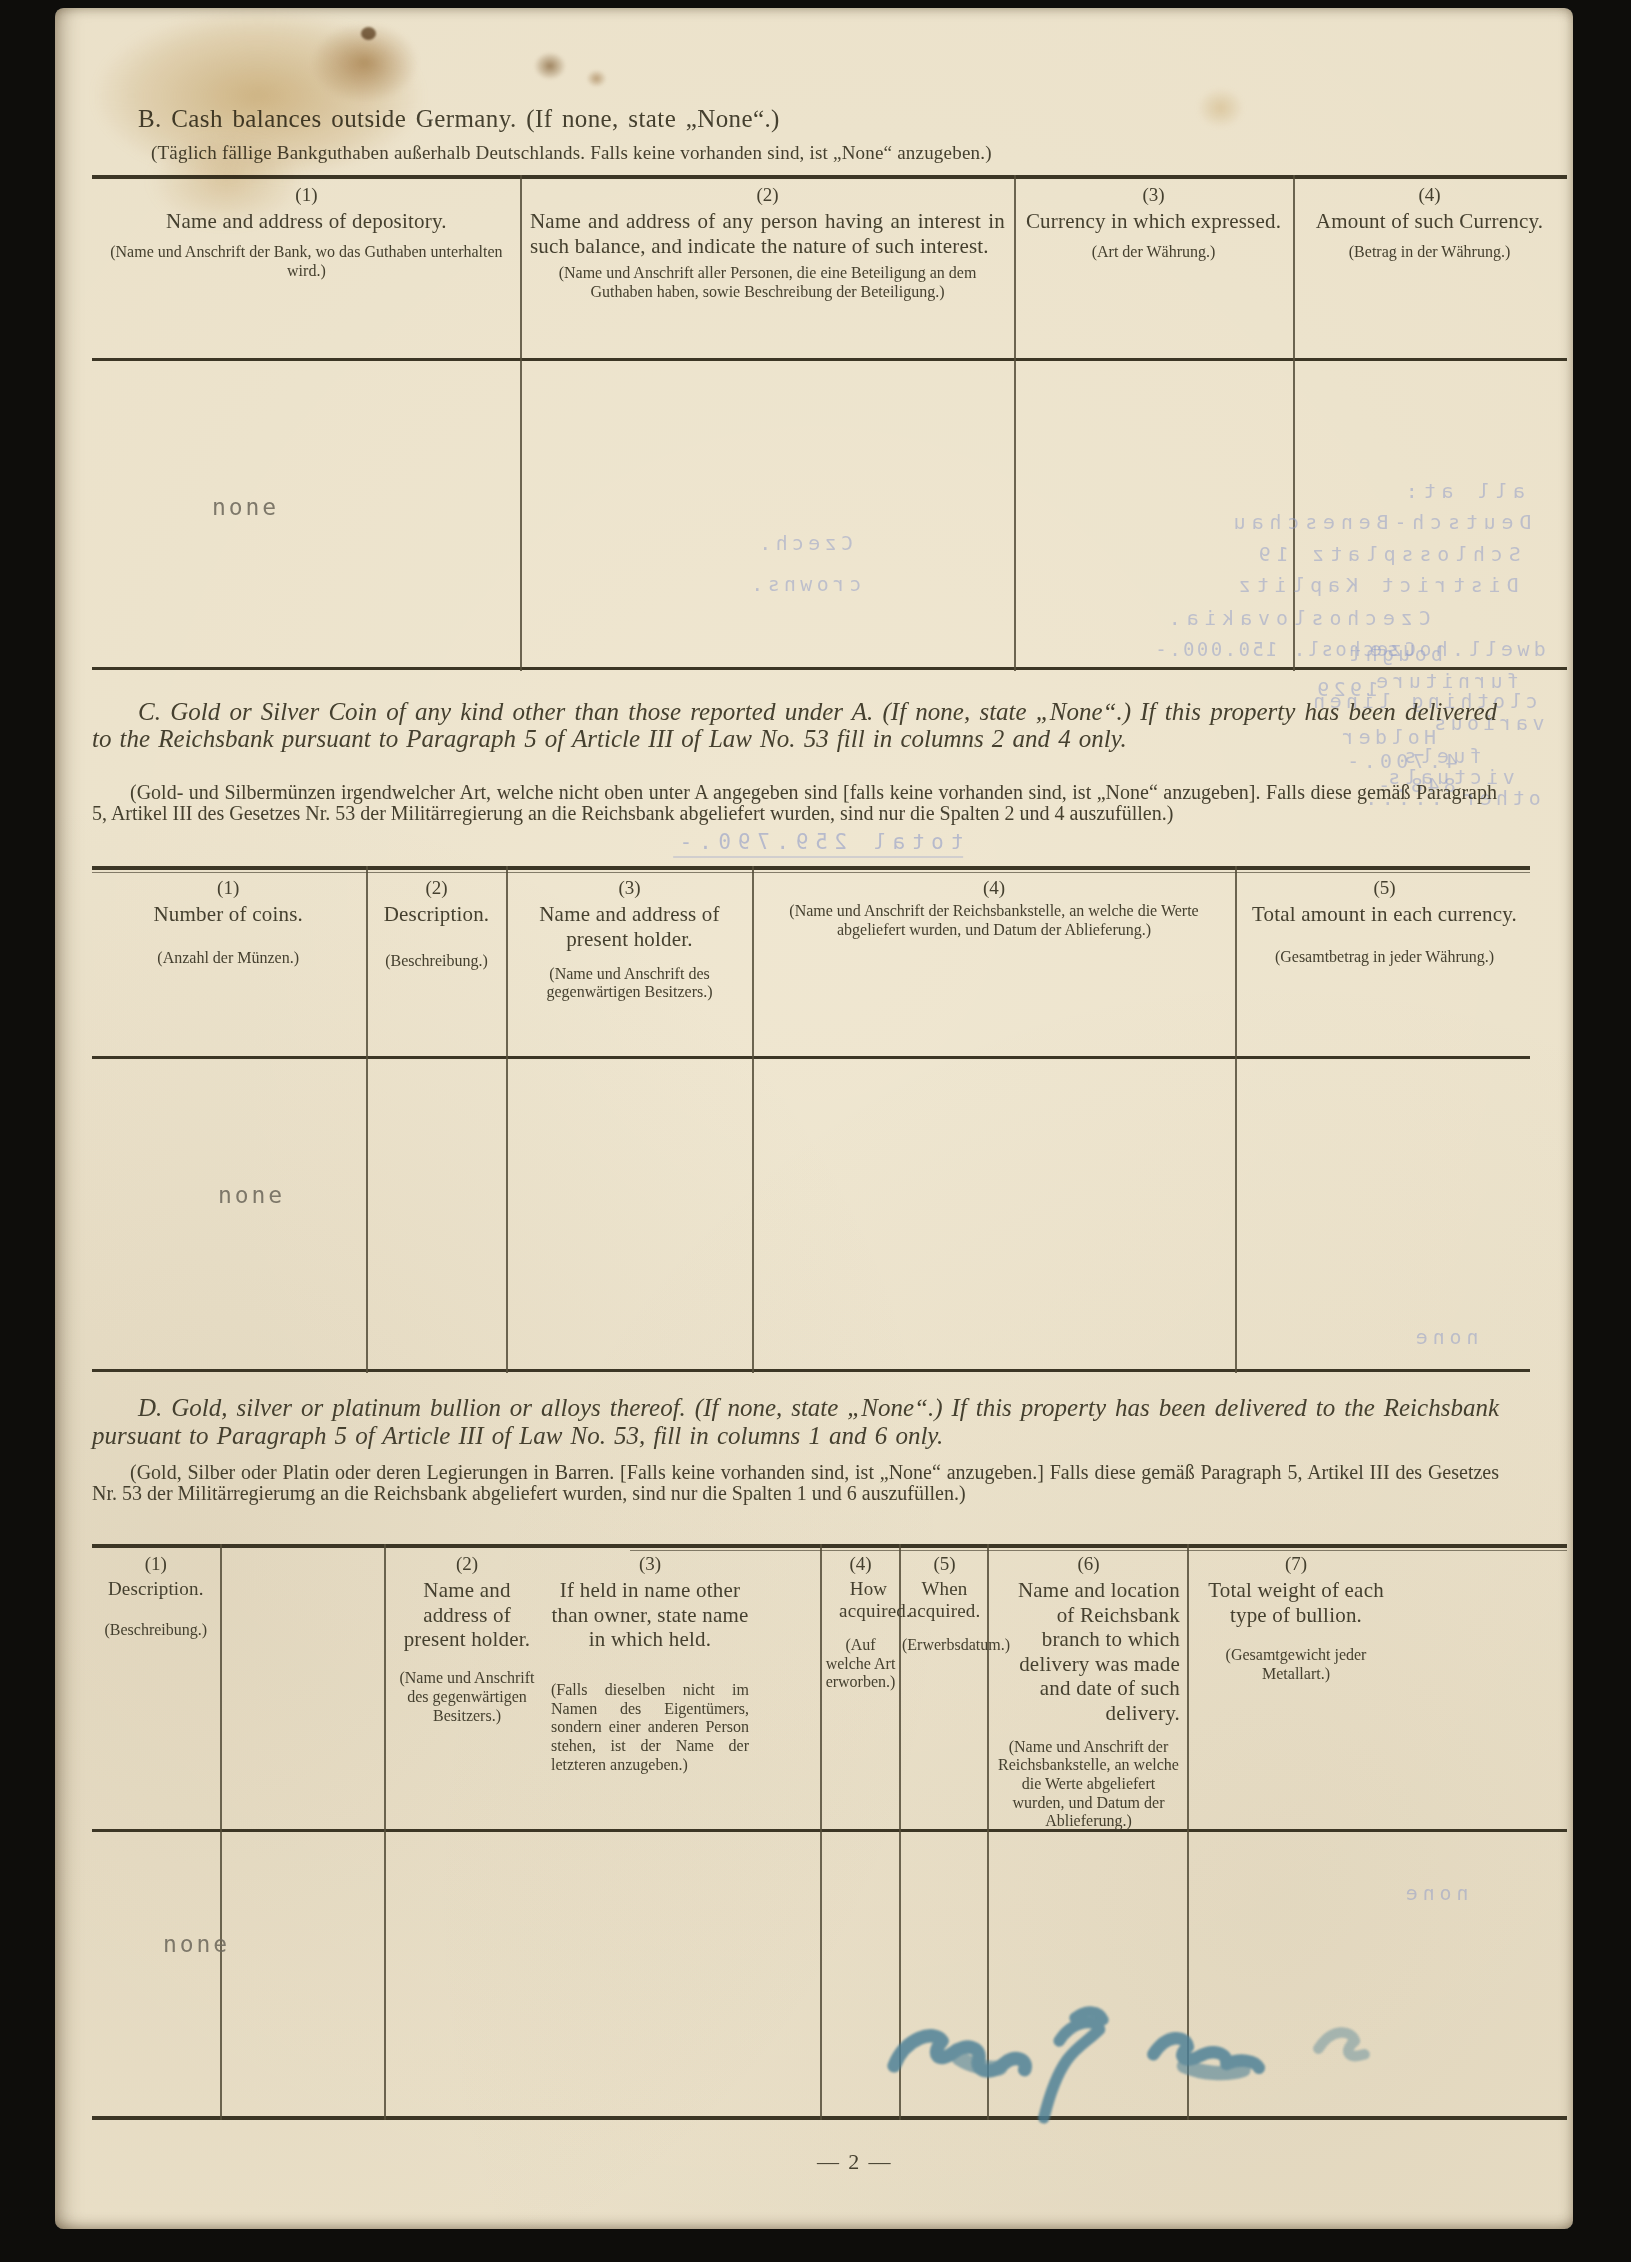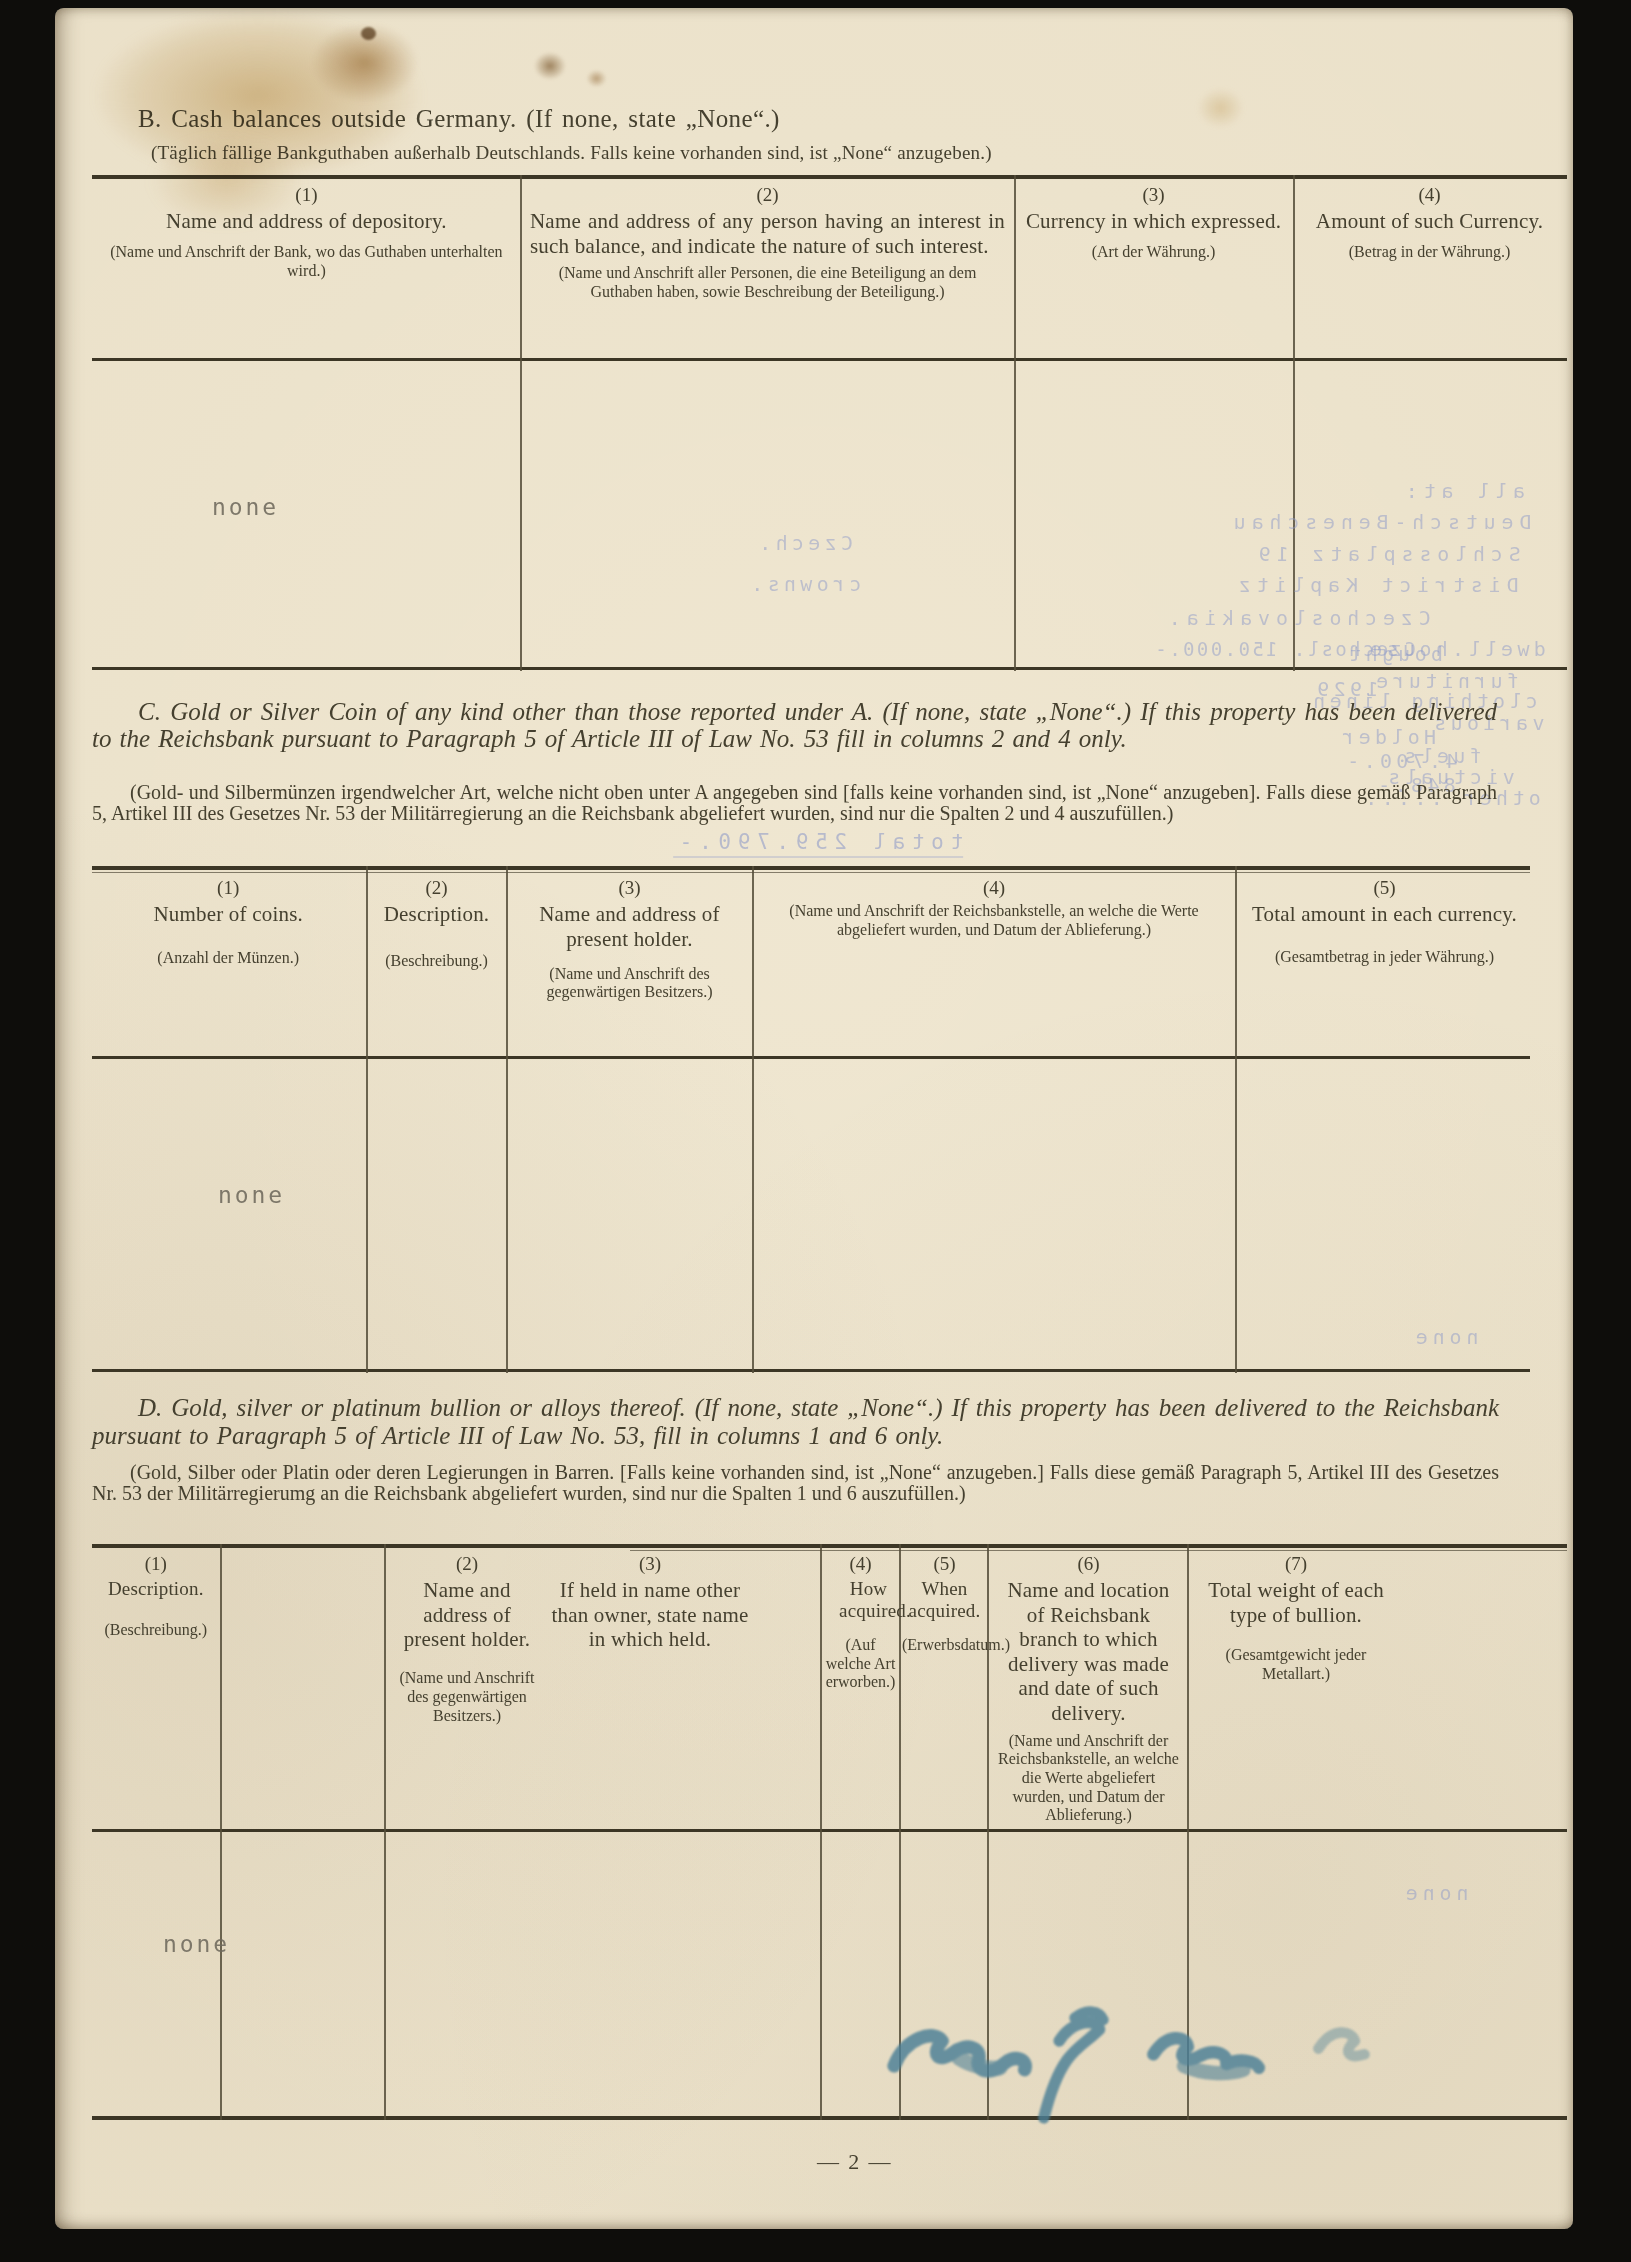--- a/index.html
+++ b/index.html
@@ -179,34 +179,35 @@
         <span class="de">(Beschreibung.)</span>
       </div>
       <div class="cell" style="left:300px;top:9.6px;width:150px;">
         <span class="num">(2)</span>
         <span class="en" style="margin-bottom:17.3px;">Name and address of present holder.</span>
         <span class="de">(Name und Anschrift des gegenwärtigen Besitzers.)</span>
       </div>
       <div class="cell" style="left:459px;top:9.6px;width:198px;">
         <span class="num">(3)</span>
         <span class="en" style="margin-bottom:29px;">If held in name other than owner, state name in which held.</span>
+        <span class="de" style="text-align:justify;">(Falls dieselben nicht im Namen des Eigentümers, sondern einer anderen Person stehen, ist der Name der letzteren anzugeben.)</span>
       </div>
       <div class="cell tight" style="left:731px;top:9.6px;width:75px;">
         <span class="num">(4)</span>
         <span class="en" style="margin-bottom:13.4px;padding-left:16px;">How acquired.</span>
         <span class="de">(Auf welche Art erworben.)</span>
       </div>
       <div class="cell tight" style="left:810px;top:9.6px;width:85px;">
         <span class="num">(5)</span>
         <span class="en" style="margin-bottom:13.4px;">When acquired.</span>
         <span class="de">(Erwerbsdatum.)</span>
       </div>
       <div class="cell" style="left:905px;top:9.6px;width:183px;">
         <span class="num">(6)</span>
-        <span class="en" style="margin-bottom:6px;">Name and location of Reichsbank branch to which delivery was made and date of such delivery.</span>
+        <span class="en" style="margin-bottom:12px;text-align:right;">Name and location of Reichsbank branch to which delivery was made and date of such delivery.</span>
         <span class="de">(Name und Anschrift der Reichsbankstelle, an welche die Werte abgeliefert wurden, und Datum der Ablieferung.)</span>
       </div>
       <div class="cell" style="left:1103px;top:9.6px;width:202px;">
         <span class="num">(7)</span>
         <span class="en" style="margin-bottom:19px;">Total weight of each type of bullion.</span>
         <span class="de">(Gesamtgewicht jeder Metallart.)</span>
       </div>
     </div>
 
     <div class="abs typed" style="left:108px;top:1923px;">none</div>

